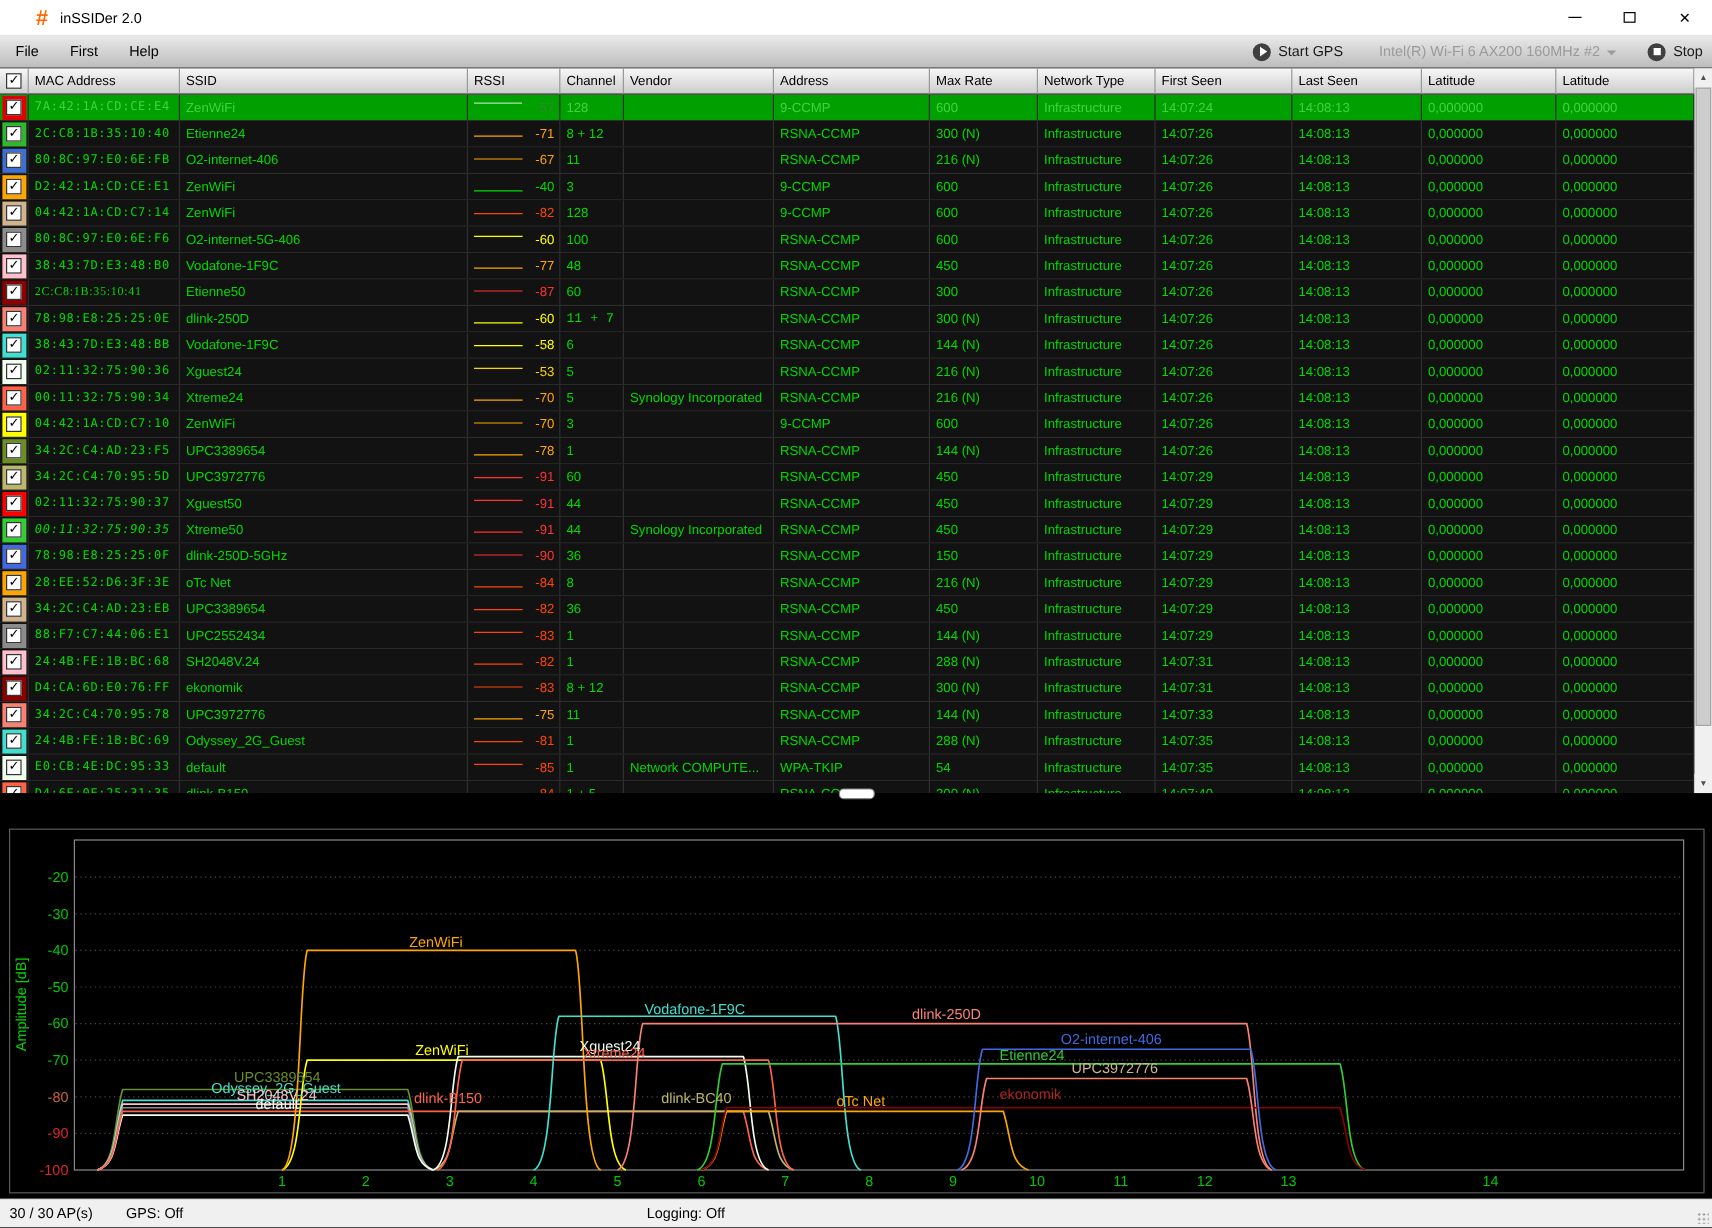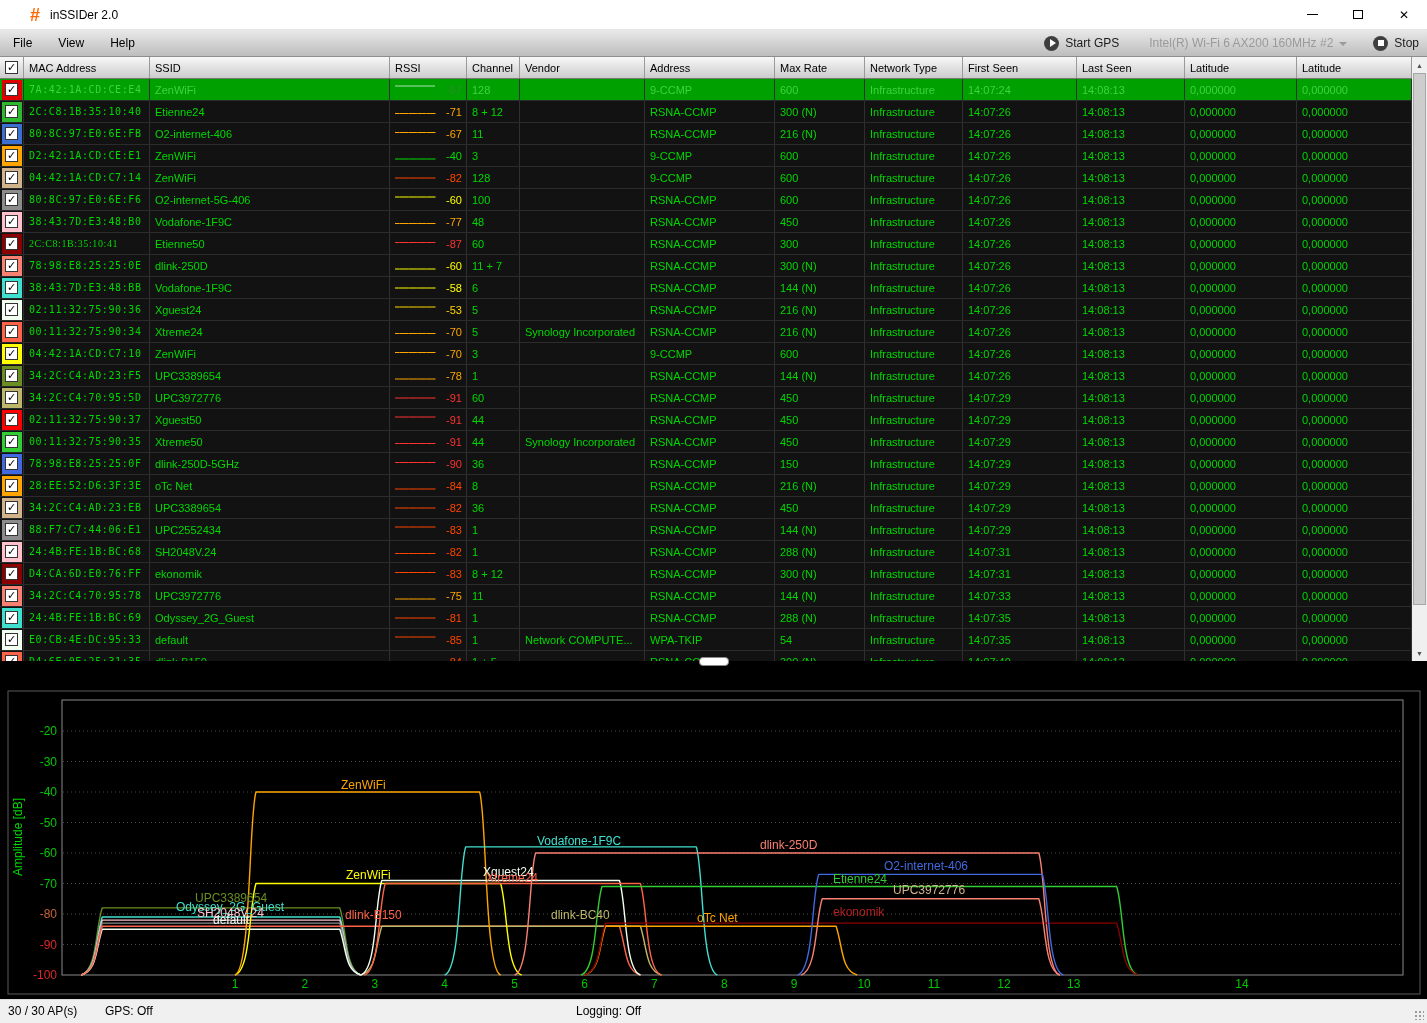--- a/index.html
+++ b/index.html
@@ -53,21 +53,21 @@
   
   .splitter { position:absolute; top:661px; left:0; width:1427px; height:26px; background:#000; }
   .splitter-pill { position:absolute; left:699px; top:-4px; width:30px; height:9px; background:#fff; border:1px solid #888; border-radius:4px; }
 
   
   .graph { position:absolute; top:687px; left:0; width:1427px; height:312px; background:#000; }
 
   
   .statusbar { position:absolute; top:999px; left:0; width:1427px; height:24px; background:#f0f0f0; border-top:1px solid #dcdcdc; font-size:12px; color:#000; }
   .statusbar span { position:absolute; top:4px; }
-  .st-ap { left:8px; } .st-gps { left:105px; } .st-log { left:576px; }
+  .st-ap { left:8px; } .st-gps { left:105px; } .st-log { left:539px; }
   .grip { position:absolute; right:3px; bottom:3px; width:10px; height:10px;
           background-image:radial-gradient(#9a9a9a 1px, transparent 1px); background-size:4px 4px; }
 </style>
 </head>
 <body>
 
 <div class="titlebar">
   <span class="logo">#</span>
   <span class="apptitle">inSSIDer 2.0</span>
   <div class="winbtns">
@@ -76,21 +76,21 @@
       </div>
     <div class="winbtn">
         <span class="glyph-max"></span>
       </div>
     <div class="winbtn glyph-close">✕</div>
   </div>
 </div>
 
 <div class="menubar">
   <div class="menu-item">File</div>
-  <div class="menu-item">View</div>
+  <div class="menu-item">First</div>
   <div class="menu-item">Help</div>
   <div class="tool-right">
     <div class="tool-btn">
       <span class="circle-icon">
           <span class="tri"></span>
         </span>
       <span>Start GPS</span>
     </div>
     <div class="adapter">
       <span>Intel(R) Wi-Fi 6 AX200 160MHz #2</span>
@@ -322,21 +322,21 @@
         </div>
       </div>
       <div class="cell mac" style="width: 126px;">78:98:E8:25:25:0E</div>
       <div class="cell" style="width: 240px;">dlink-250D</div>
       <div class="cell rssi" style="width: 77px;">
         <svg width="44" height="14" viewBox="0 0 44 14">
           <path d="M2 10 L6.5 10 L11 10 L15.5 10 L20 10 L24.5 10 L29 10 L33.5 10 L38 10 L42.5 10" fill="none" stroke="#ffff00" stroke-width="1"></path>
         </svg>
         <span style="color: rgb(255, 255, 0);">-60</span>
       </div>
-      <div class="cell" style="width: 53px;">11 + 7</div>
+      <div class="cell" style="width: 53px; font-family: Liberation Mono, monospace;">11 + 7</div>
       <div class="cell" style="width: 125px;"></div>
       <div class="cell" style="width: 130px;">RSNA-CCMP</div>
       <div class="cell" style="width: 90px;">300 (N)</div>
       <div class="cell" style="width: 98px;">Infrastructure</div>
       <div class="cell" style="width: 114px;">14:07:26</div>
       <div class="cell" style="width: 108px;">14:08:13</div>
       <div class="cell" style="width: 112px;">0,000000</div>
       <div class="cell" style="width: 115px;">0,000000</div>
     </div>
     <div class="row">
@@ -506,21 +506,21 @@
       <div class="cell" style="width: 108px;">14:08:13</div>
       <div class="cell" style="width: 112px;">0,000000</div>
       <div class="cell" style="width: 115px;">0,000000</div>
     </div>
     <div class="row">
       <div class="selcell" style="width: 24px;">
         <div class="colorbox" style="background: rgb(50, 205, 50);">
           <span class="checkbox"></span>
         </div>
       </div>
-      <div class="cell mac" style="width: 126px;">00:11:32:75:90:35</div>
+      <div class="cell mac" style="width: 126px; font-style: italic;">00:11:32:75:90:35</div>
       <div class="cell" style="width: 240px;">Xtreme50</div>
       <div class="cell rssi" style="width: 77px;">
         <svg width="44" height="14" viewBox="0 0 44 14">
           <path d="M2 8.5 L6.5 8.5 L11 8.5 L15.5 8.5 L20 8.5 L24.5 8.5 L29 8.5 L33.5 8.5 L38 8.5 L42.5 8.5" fill="none" stroke="#ff3232" stroke-width="1"></path>
         </svg>
         <span style="color: rgb(255, 50, 50);">-91</span>
       </div>
       <div class="cell" style="width: 53px;">44</div>
       <div class="cell" style="width: 125px;">Synology Incorporated</div>
       <div class="cell" style="width: 130px;">RSNA-CCMP</div>

